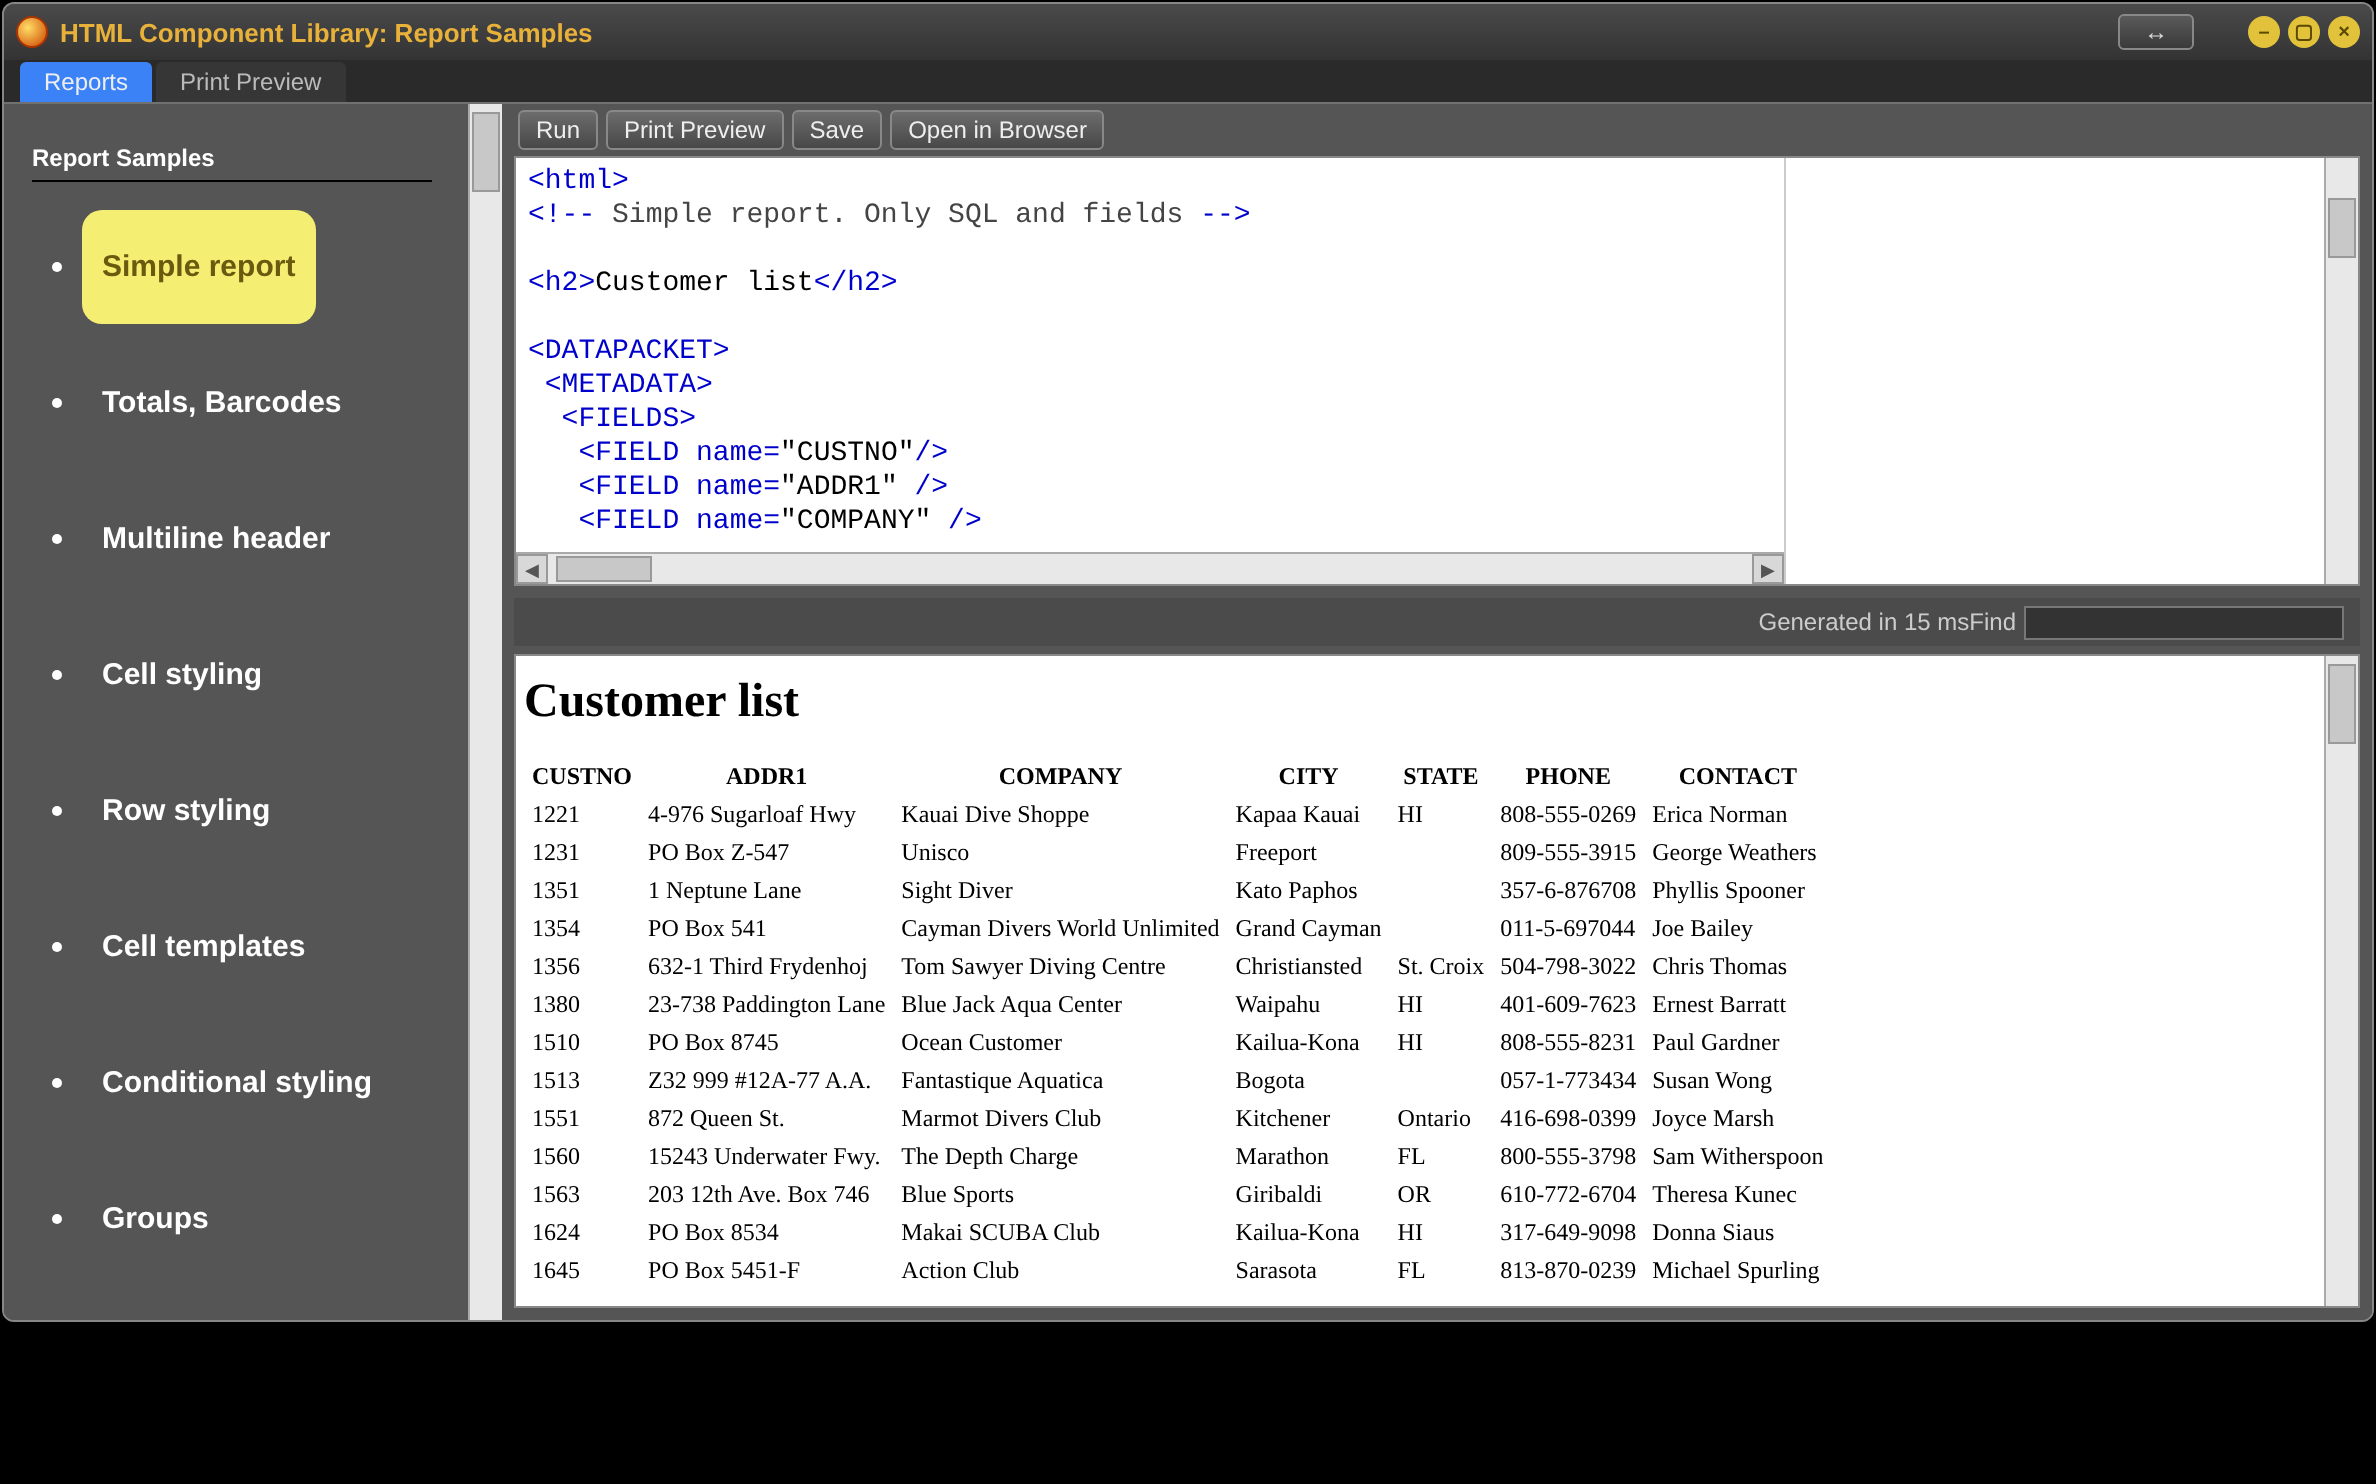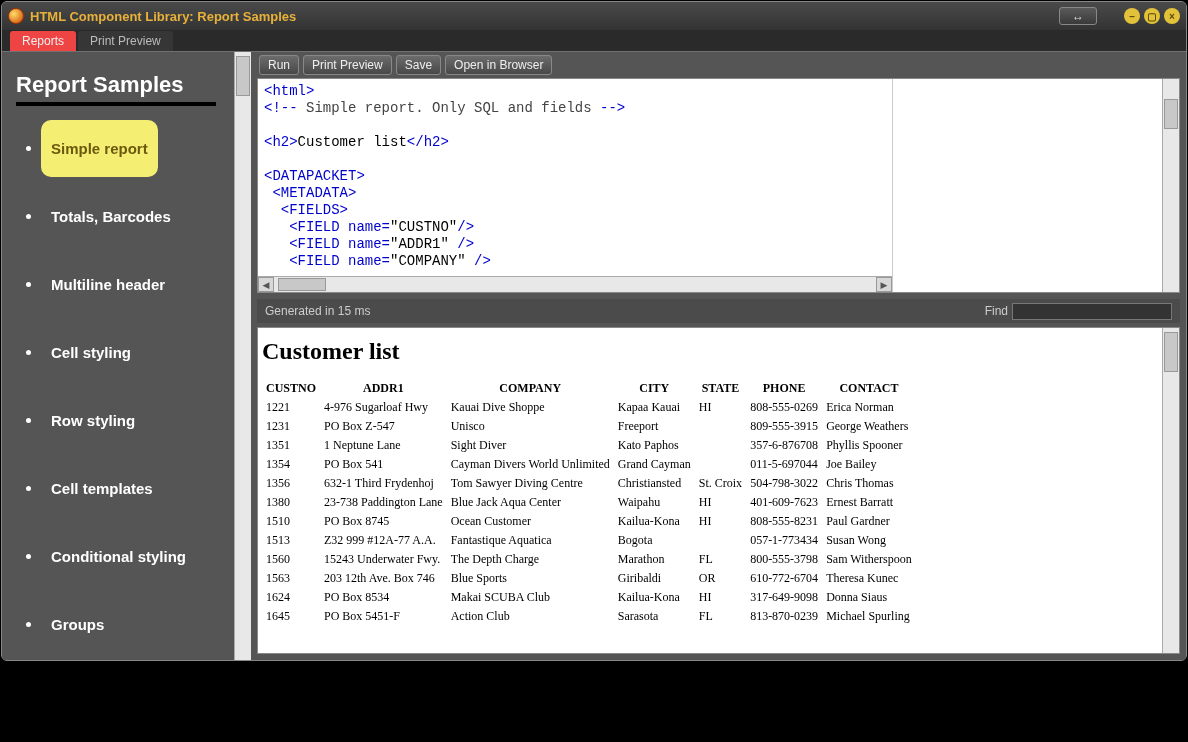--- a/index.html
+++ b/index.html
@@ -72,40 +72,40 @@
   padding: 3px 12px;
   background: #363636;
   color: #bbb;
   margin-right: 2px;
   border-top-left-radius: 3px;
   border-top-right-radius: 3px;
   font-size: 12px;
   cursor: pointer;
 }
 .tab.active {
-  background: #ef4444;
+  background: #3b82f6;
   color: #eee;
 }
 .content {
   flex: 1;
   display: flex;
   background: #555;
   overflow: hidden;
 }
 .sidebar {
   width: 232px;
   background: #555;
   padding: 20px 10px 10px 14px;
   overflow: hidden;
 }
 .sidebar-title {
   color: #fff;
-  font-size: 22px;
+  font-size: 12px;
   font-weight: bold;
-  border-bottom: 4px solid #000000;
+  border-bottom: 1px solid #000000;
   padding-bottom: 4px;
   margin-bottom: 14px;
   width: 200px;
 }
 .nav-list { list-style: none; }
 .nav-item {
   display: flex;
   align-items: center;
   margin-bottom: 11px;
 }
@@ -210,21 +210,21 @@
 .statusbar {
   height: 24px;
   background: #4b4b4b;
   display: flex;
   align-items: center;
   color: #ccc;
   font-size: 12px;
   padding: 0 8px;
   margin: 6px 6px 0 6px;
 }
-.status-center { flex:1; text-align:left; }
+.status-center { flex:1; text-align:right; }
 .find-label { margin-right: 4px; }
 .find-input {
   width: 160px; height: 17px;
   background: #333;
   border: 1px solid #777;
 }
 .preview-wrap {
   flex: 1;
   margin: 4px 6px 6px 6px;
   border: 1px solid #888;
@@ -466,20 +466,29 @@
                 <tr>
                   <td>1513</td>
                   <td>Z32 999 #12A-77 A.A.</td>
                   <td>Fantastique Aquatica</td>
                   <td>Bogota</td>
                   <td></td>
                   <td>057-1-773434</td>
                   <td>Susan Wong</td>
                 </tr>
                 <tr>
+                  <td>1551</td>
+                  <td>872 Queen St.</td>
+                  <td>Marmot Divers Club</td>
+                  <td>Kitchener</td>
+                  <td>Ontario</td>
+                  <td>416-698-0399</td>
+                  <td>Joyce Marsh</td>
+                </tr>
+                <tr>
                   <td>1560</td>
                   <td>15243 Underwater Fwy.</td>
                   <td>The Depth Charge</td>
                   <td>Marathon</td>
                   <td>FL</td>
                   <td>800-555-3798</td>
                   <td>Sam Witherspoon</td>
                 </tr>
                 <tr>
                   <td>1563</td>

